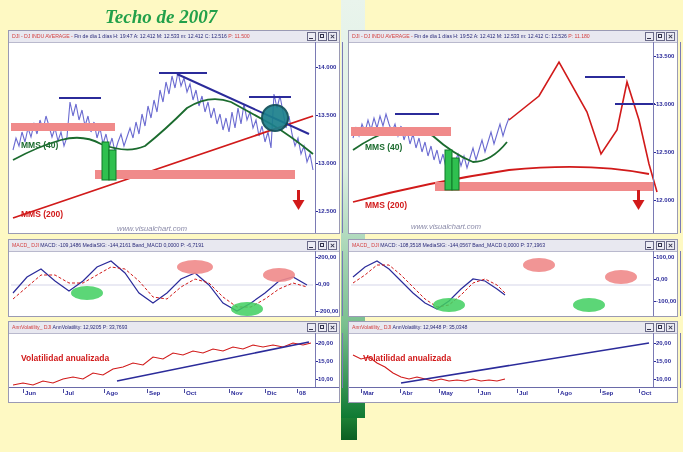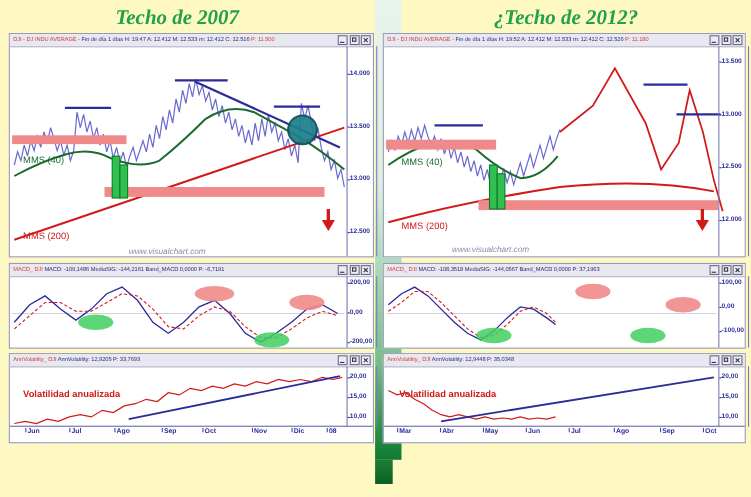--- a/index.html
+++ b/index.html
@@ -43,42 +43,41 @@
          border-right:1px solid #7a7ab4;}
   .ytick{position:absolute;left:2px;font-size:6px;color:#2b2b9a;white-space:nowrap;
          transform:translateY(-50%);font-weight:bold;}
   .ytick:before{content:"";position:absolute;left:-2.5px;top:50%;width:2px;height:1px;background:#2b2b9a;}
 
   .xaxis{position:absolute;left:0;right:0;bottom:0;height:14px;border-top:1px solid #6a6aa8;}
   .xtick{position:absolute;top:1px;font-size:6.2px;color:#2b2b9a;white-space:nowrap;font-weight:bold;}
   .xtick:before{content:"";position:absolute;left:-2px;top:0px;width:1px;height:4px;background:#4a4a9a;}
 
   
-  .mmslbl{position:absolute;font-size:8.5px;font-weight:normal;white-space:nowrap;}
+  .mmslbl{position:absolute;font-size:8.5px;font-weight:bold;white-space:nowrap;}
   .mms40{color:#1b6b2e;}
   .mms200{color:#d11a1a;}
 
   .watermark{position:absolute;font-size:7.5px;color:#8a8aa8;white-space:nowrap;font-style:italic;}
   .volbl{position:absolute;font-size:8.5px;font-weight:bold;color:#d11a1a;white-space:nowrap;}
 
   svg{position:absolute;left:0;top:0;overflow:visible;}
 
   
   .durwrap{position:absolute;bottom:0;left:0;width:683px;height:46px;}
   .durlabel{position:absolute;color:#1b8f3a;font-weight:bold;font-size:13px;white-space:nowrap;}
   .greenblock{position:absolute;left:341px;top:418px;width:16px;height:22px;
               background:linear-gradient(to bottom,#1d7f34,#0c5f22);}
 </style>
 </head>
 <body>
 
 <div class="root">
 
   <div class="headline" id="headline-left">Techo de 2007</div>
-  <div class="headline" id="headline-right">¿Techo de 2012?</div>
 
   <div class="divider"></div>
 
   <div class="panel" style="left:8px;top:30px;width:332px;height:204px;">
     <div class="titlebar">
       <div class="tbtxt">
         <span class="tb-sym">DJI - DJ INDU AVERAGE -</span>
         <span class="tb-mid">Fin de día 1 días H: 19:47 A: 12.412 M: 12.533 m: 12.412 C: 12.516</span>
         <span class="tb-p">P: 11.500</span>
       </div>

